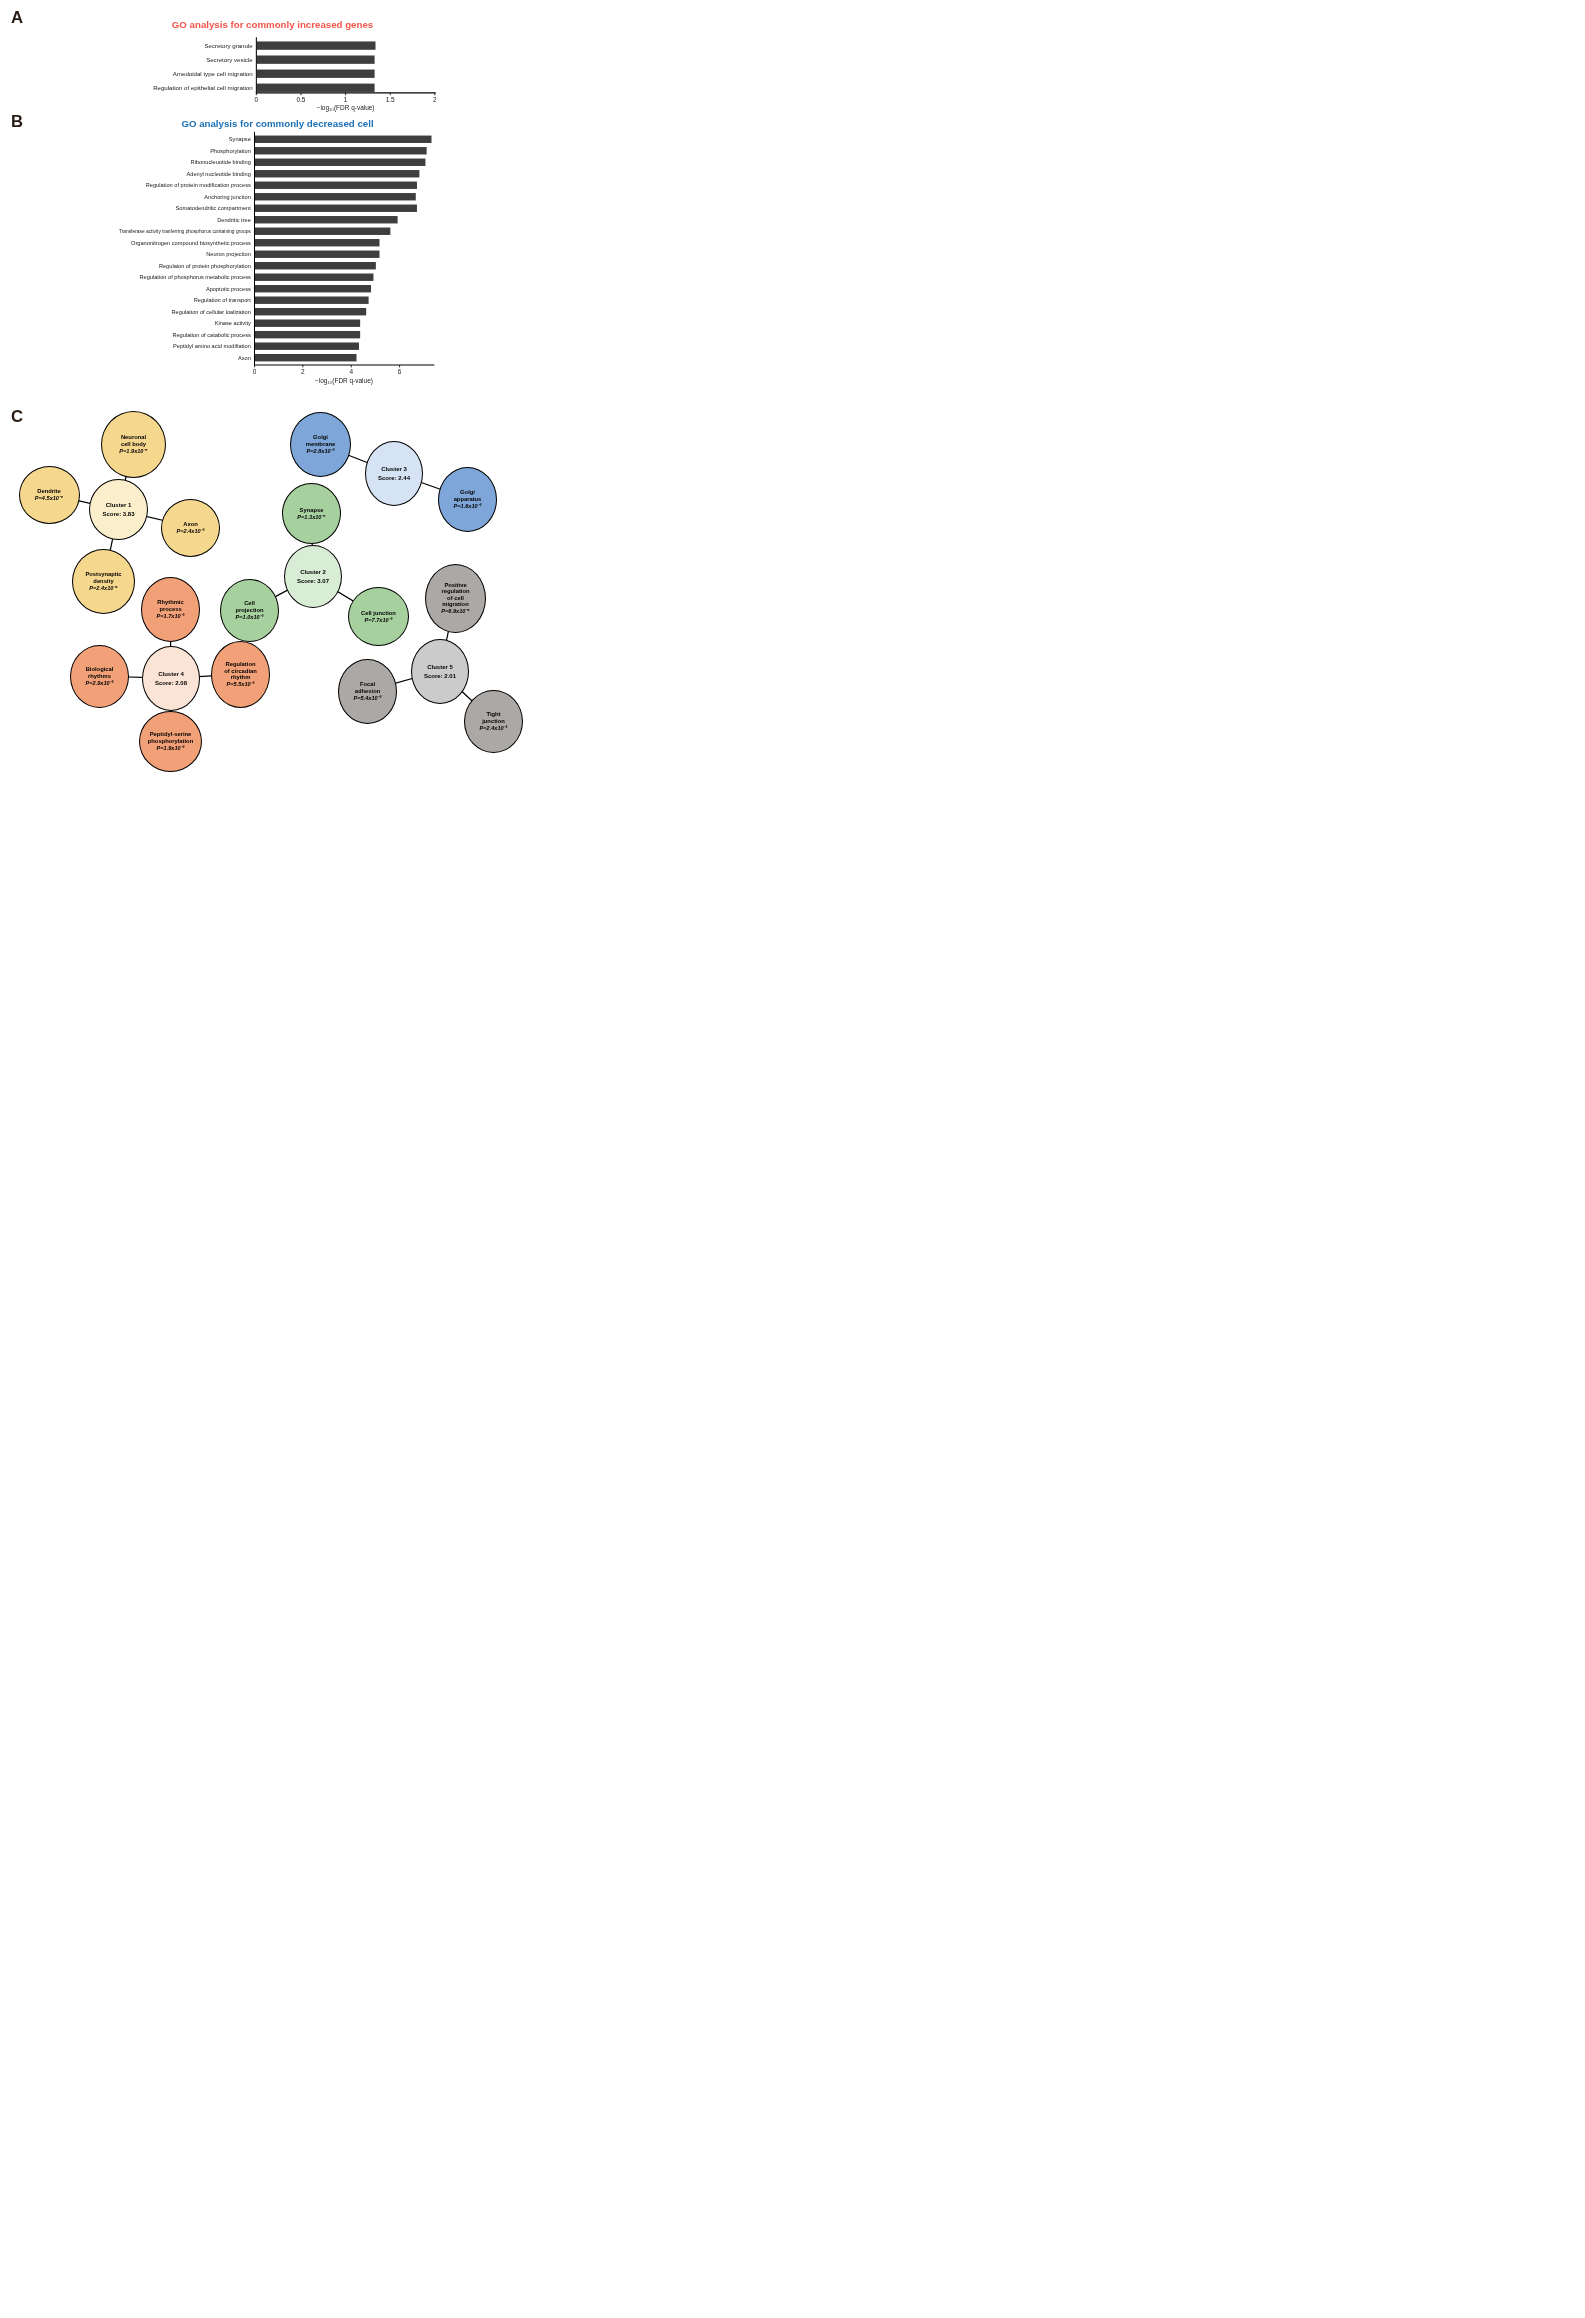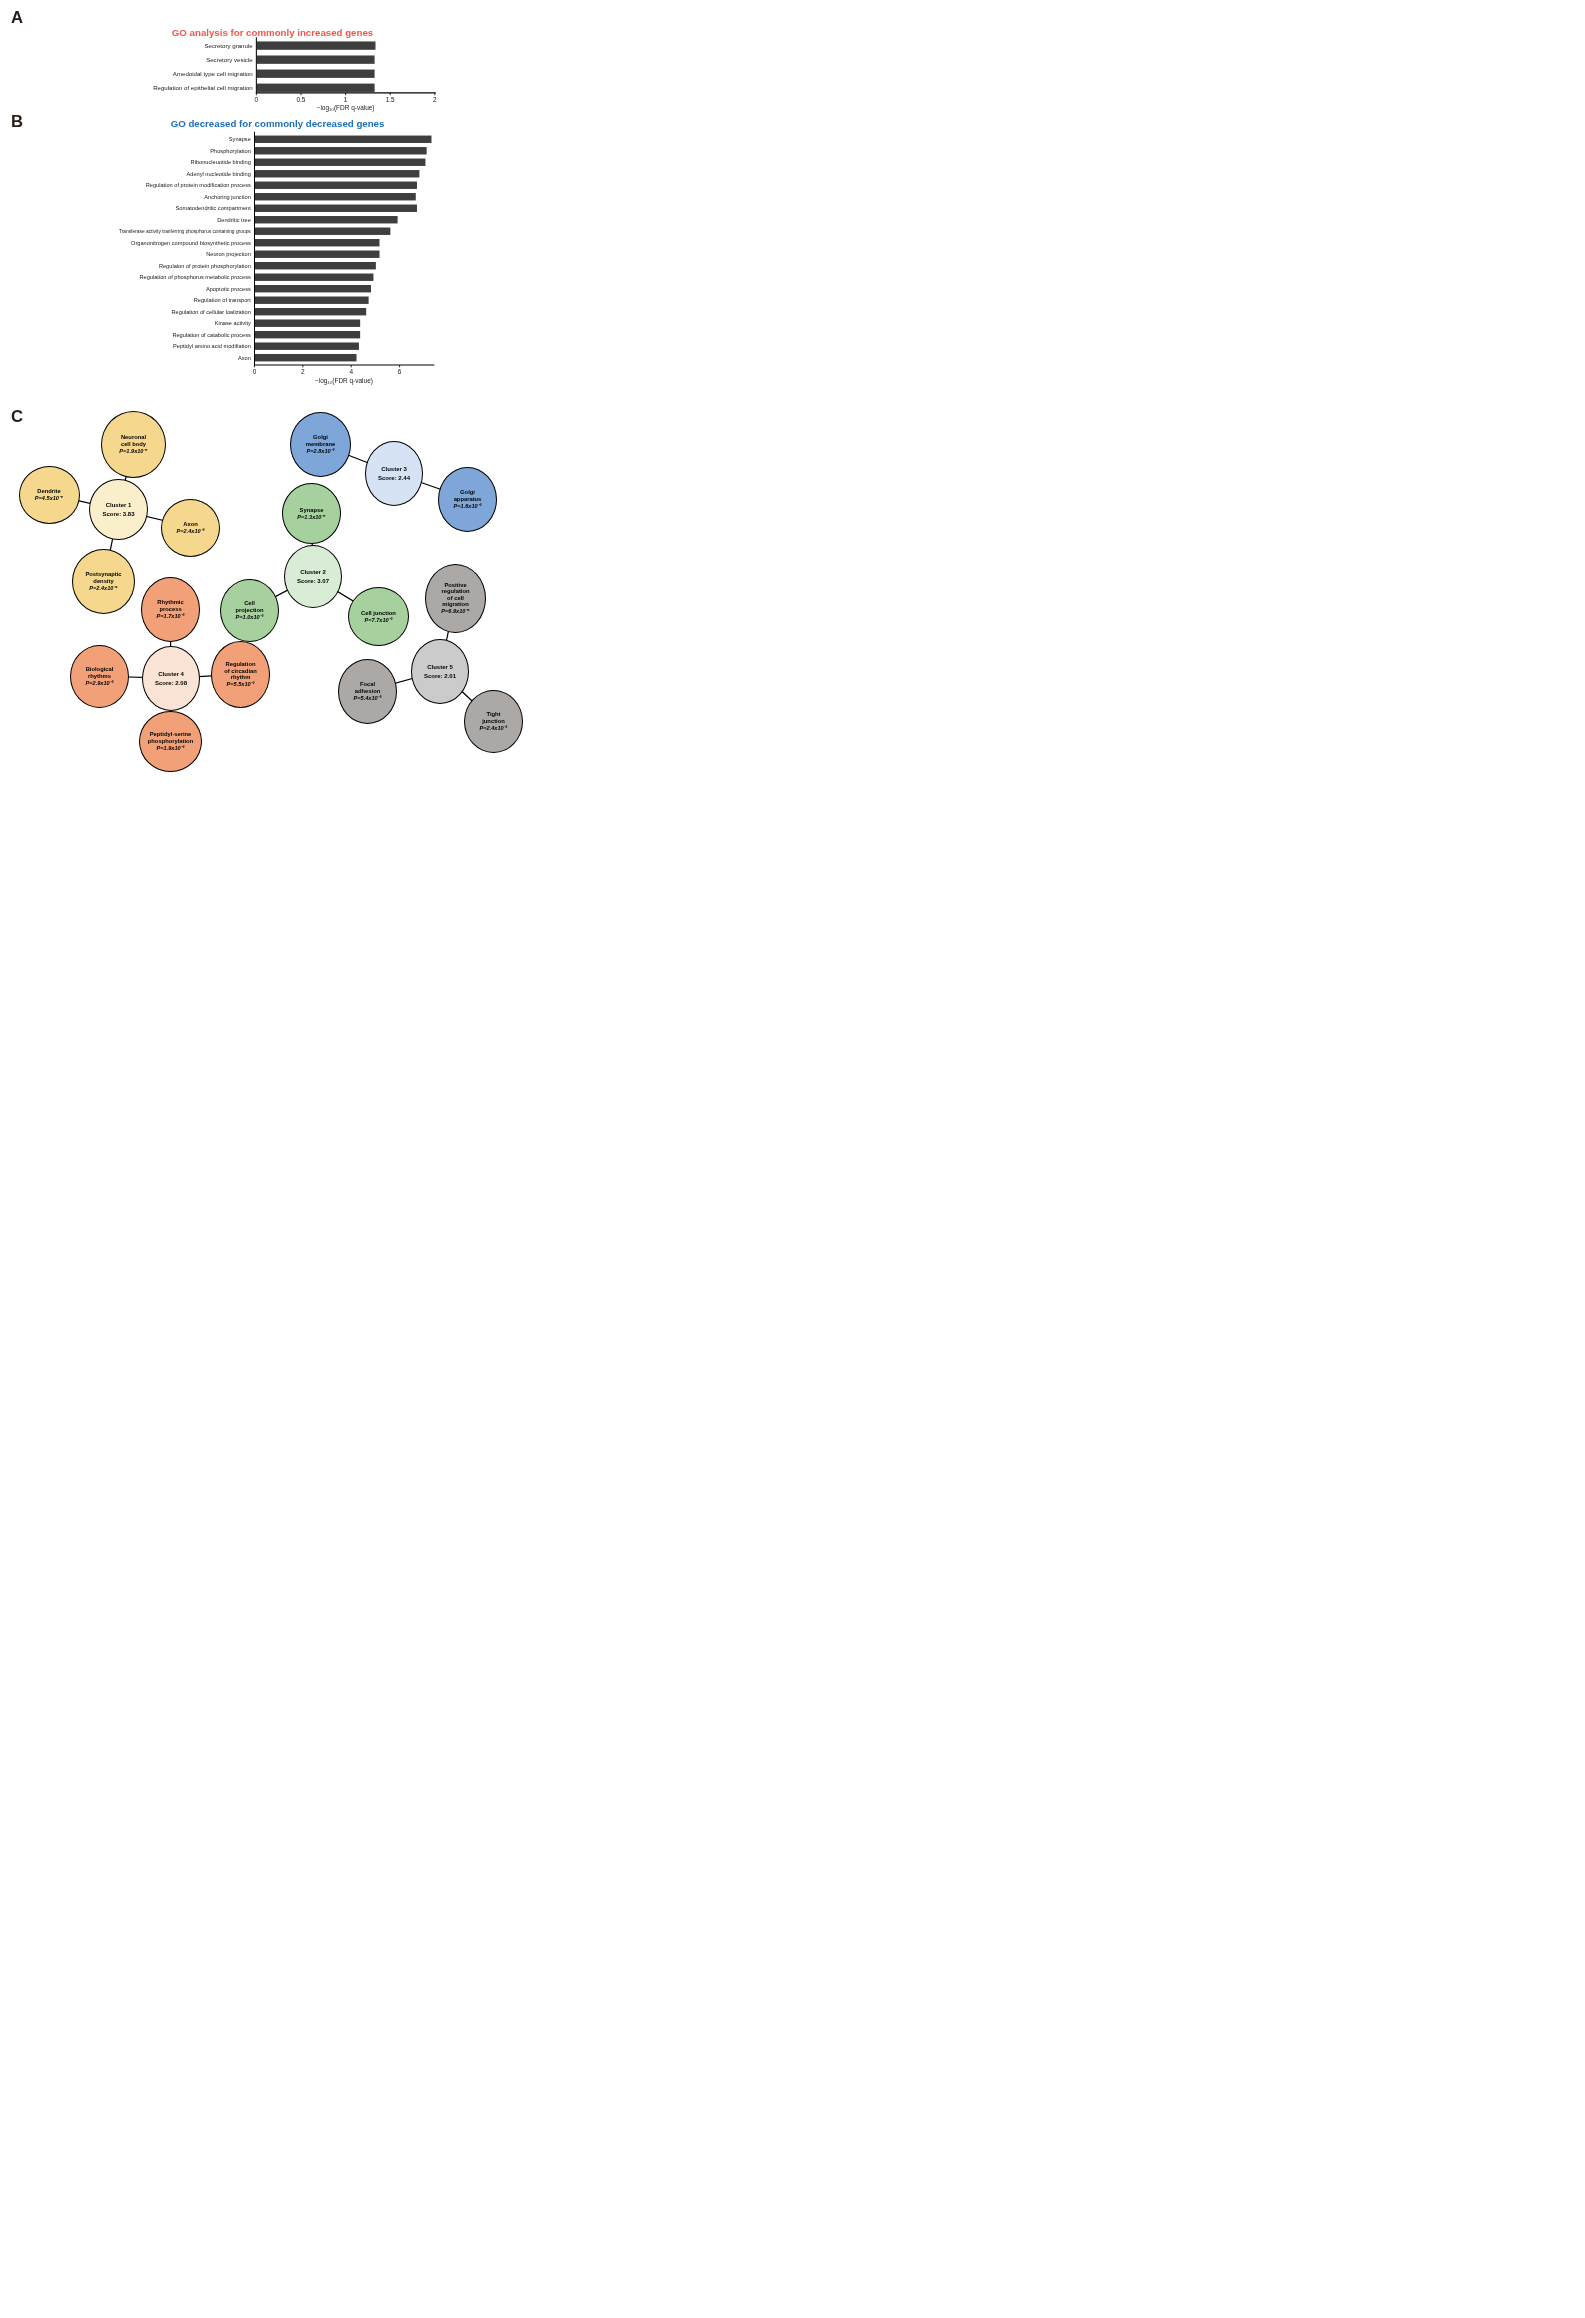--- a/index.html
+++ b/index.html
@@ -49,22 +49,22 @@
 </style>
 </head>
 <body>
 
 <div id="canvas">
 
   <div class="panel-letter" style="left:11px;top:10.2px;">A</div>
   <div class="panel-letter" style="left:11px;top:114px;">B</div>
   <div class="panel-letter" style="left:11px;top:409px;">C</div>
 
-  <div class="chart-title" id="title-a" style="left: 87px; top: 20.4px; color: rgb(244, 85, 74); margin-top: 8px;">GO analysis for commonly increased genes</div>
-  <div class="chart-title" id="title-b" style="left: 92px; top: 119px; color: rgb(27, 112, 182);">GO decreased for commonly decreased genes</div>
+  <div class="chart-title" id="title-a" style="left: 87px; top: 20.4px; color: rgb(244, 85, 74);">GO analysis for commonly increased genes</div>
+  <div class="chart-title" id="title-b" style="left: 92px; top: 119px; color: rgb(27, 112, 182);">GO analysis for commonly decreased cell</div>
 
   <svg id="charts-svg" width="528" height="406" viewBox="0 0 1139 875">
       <rect x="554" y="89" width="256.02500000000003" height="18" fill="#3e3e3e"></rect>
       <text x="545" y="102.752" text-anchor="end" font-size="13.2" fill="#1a1a1a" class="bar-label">Secretory granule</text>
       <rect x="554" y="119.3" width="254.10000000000002" height="18" fill="#3e3e3e"></rect>
       <text x="545" y="133.05200000000002" text-anchor="end" font-size="13.2" fill="#1a1a1a" class="bar-label">Secretory vesicle</text>
       <rect x="554" y="149.6" width="254.10000000000002" height="18" fill="#3e3e3e"></rect>
       <text x="545" y="163.352" text-anchor="end" font-size="13.2" fill="#1a1a1a" class="bar-label">Amedoidal type cell migration</text>
       <rect x="554" y="179.9" width="254.10000000000002" height="18" fill="#3e3e3e"></rect>
       <text x="545" y="193.65200000000002" text-anchor="end" font-size="13.2" fill="#1a1a1a" class="bar-label">Regulation of epithelial cell migration</text>

